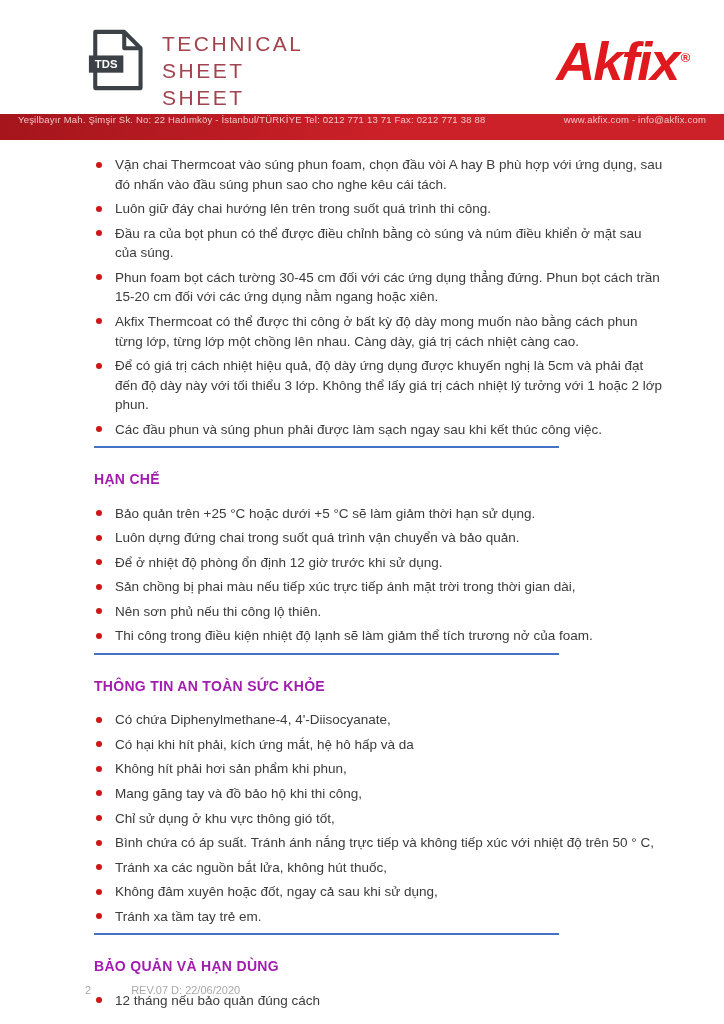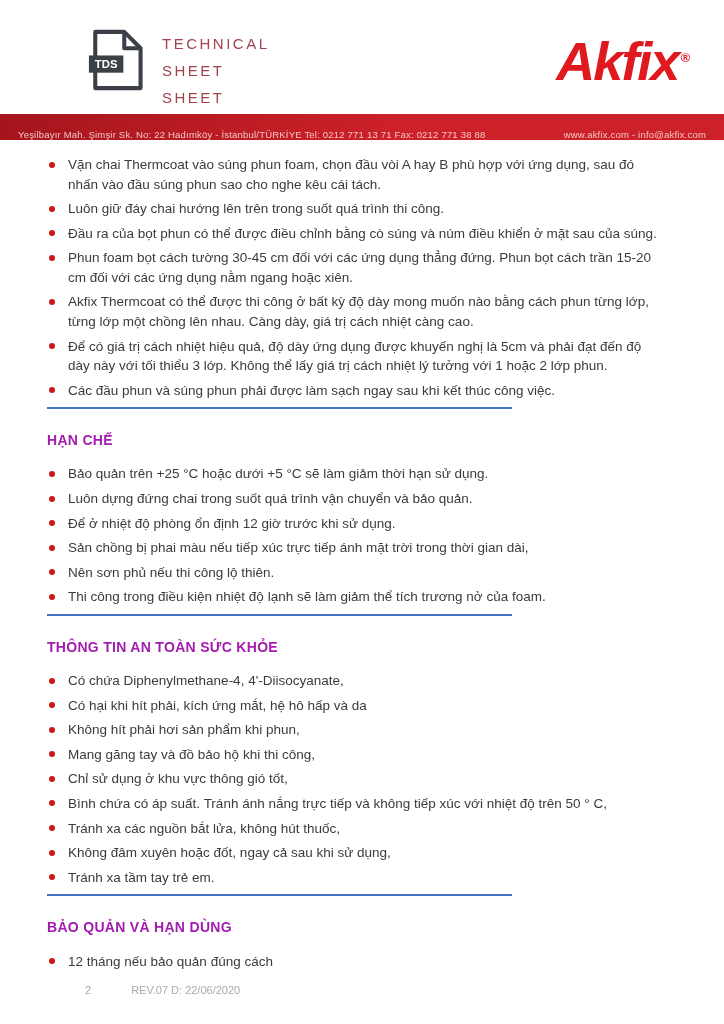--- a/index.html
+++ b/index.html
@@ -23,44 +23,44 @@
   
   .header{
     display:flex;justify-content:space-between;align-items:flex-start;
     padding:28px 34px 0 40px;height:114px;
   }
   .brand-left{display:flex;align-items:flex-start;gap:16px;}
   .tds-icon{position:relative;width:58px;height:64px;flex:0 0 auto;margin-left:48px;}
   .tds-icon svg{display:block;}
   .title-block{
     color:var(--title-maroon);
-    font-size:15px;line-height:27px;letter-spacing:2.5px;
+    font-size:21px;line-height:27px;letter-spacing:2.5px;
     padding-top:2px;
   }
   .logo{
     color:var(--brand-red);
     font-weight:bold;font-style:italic;
     font-size:54px;letter-spacing:-2px;line-height:1;
     padding-top:6px;white-space:nowrap;
   }
   .logo sup{font-size:13px;letter-spacing:0;vertical-align:18px;margin-left:2px;}
 
   
   .contact-bar{
     height:26px;width:100%;
     background:linear-gradient(90deg,var(--banner-red-dark) 0%,var(--banner-red) 55%,var(--banner-red) 100%);
-    display:flex;align-items:flex-end;justify-content:space-between;
+    display:flex;align-items:flex-start;justify-content:space-between;
     padding:0 18px;
     color:#f2c4c6;font-size:9.5px;letter-spacing:0.2px;
   }
   .contact-bar .addr{white-space:nowrap;}
   .contact-bar .web{white-space:nowrap;}
 
   
-  .content{padding:15px 60px 0 47px;font-size:13.5px;line-height:1.45;}
+  .content{padding:15px 60px 0 94px;font-size:13.5px;line-height:1.45;}
   section{margin:0;}
   .sec-heading{
     font-size:14px;font-weight:bold;color:#a21caf;
     letter-spacing:0.3px;margin:21px 0 14px 0;
   }
   ul.bullets{list-style:none;margin:0;padding:0;}
   ul.bullets li{
     position:relative;padding-left:21px;margin:0 0 5px 0;
   }
   ul.bullets .dot{

